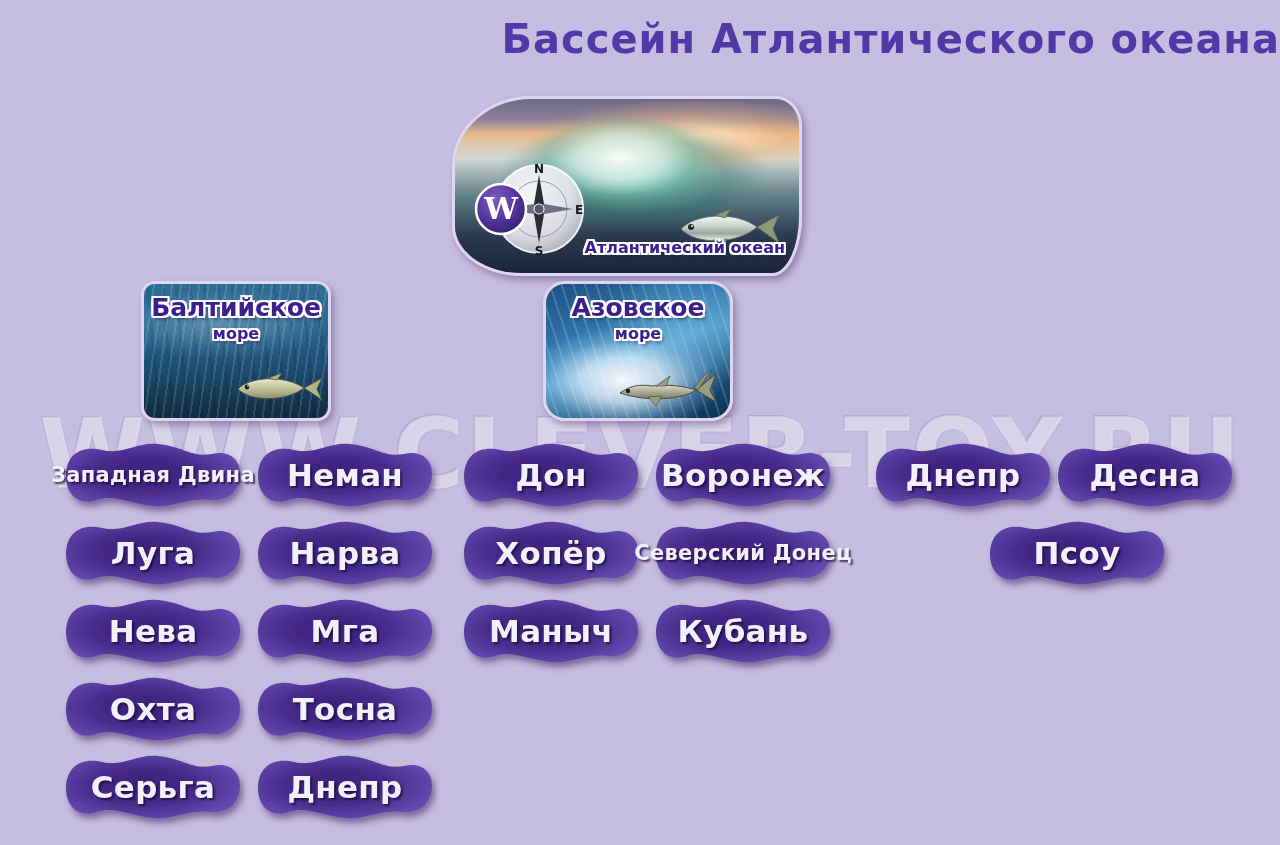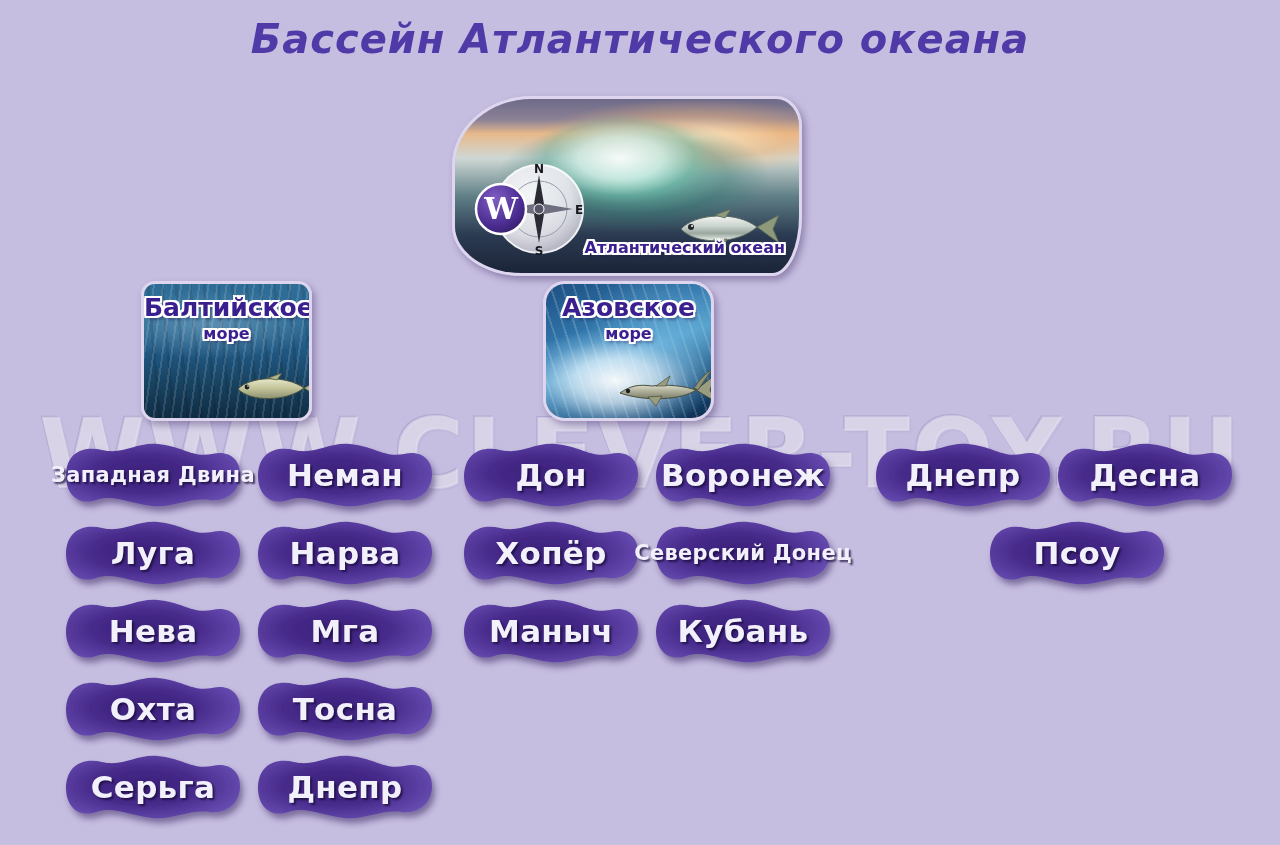--- a/index.html
+++ b/index.html
@@ -36,24 +36,23 @@
     pointer-events:none;
     user-select:none;
     z-index:1;
     font-family:"DejaVu Sans", sans-serif;
   }
 
   
   #title{
     position:absolute;
     left:0; top:16px; width:1280px;
-    text-align:center;
+    text-align:right;
     font-size:40px;
     font-weight:bold;
-    font-style:italic;
     color:#4f3aa8;
     font-family:"DejaVu Sans", sans-serif;
     letter-spacing:1px;
     z-index:5;
   }
 
   
   .card{
     position:absolute;
     z-index:4;
@@ -86,21 +85,21 @@
     left:452px; top:96px; width:350px; height:180px;
     border-radius:80px 26px 30px 70px / 70px 30px 60px 50px;
   }
   #ocean-card .label{
     bottom:16px; right:0; width:auto; left:auto;
     padding-right:14px;
     font-size:16px;
     text-align:left;
   }
 
-  .sea-card{ width:171px; height:140px; }
+  .sea-card{ width:190px; height:140px; }
   #card-baltic{ left:141px; top:281px; }
   #card-azov  { left:543px; top:281px;border-radius:22px; }
   #card-black { left:941px; top:281px; }
 
   .sea-card .label.main{
     top:9px; font-size:25px;
   }
   .sea-card .label.sub{
     top:40px; font-size:16px;
   }

